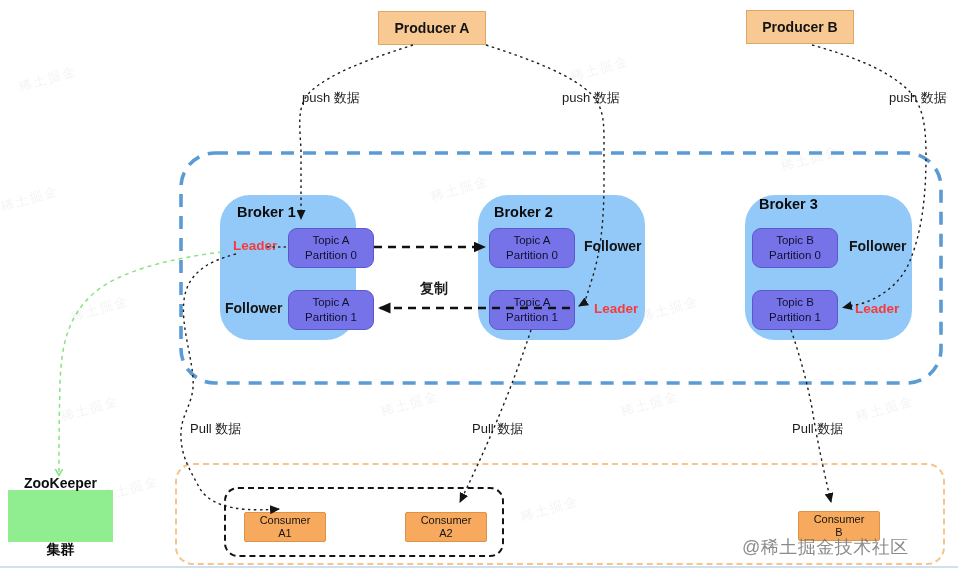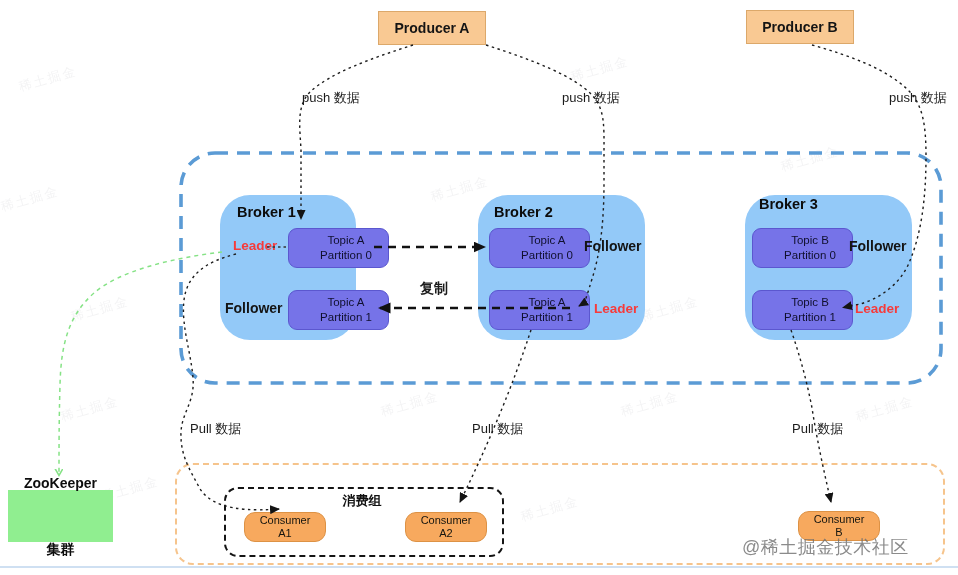--- a/index.html
+++ b/index.html
@@ -13,38 +13,38 @@
     display:flex;align-items:center;justify-content:center;
     font-weight:bold;font-size:14px;color:#141414;z-index:2;
   }
   .broker{
     position:absolute;background:#93c9f8;border-radius:30px;width:136px;height:145px;z-index:2;
   }
   .broker-title{position:absolute;font-weight:bold;font-size:14.5px;color:#0c0c0c;}
   .partition{
     position:absolute;width:84px;height:38px;background:#7673e8;border:1px solid #5b57cf;border-radius:9px;
     display:flex;flex-direction:column;align-items:center;justify-content:center;
-    font-size:11.5px;line-height:1.3;color:#10102e;text-align:center;padding-left:15px;
+    font-size:11.5px;line-height:1.3;color:#10102e;text-align:center;
   }
   .role{position:absolute;font-weight:bold;font-size:14px;color:#141414;}
   .role.red{color:#f63b3b;font-size:13.5px;}
   .flowlabel{position:absolute;font-size:13px;color:#1c1c1c;white-space:nowrap;z-index:4;}
   .flowlabel.bold{font-weight:bold;font-size:14px;}
   .group-outer{
     position:absolute;left:175px;top:463px;width:766px;height:98px;
     border:2px dashed #f6c48c;border-radius:18px;z-index:1;
   }
   .group-inner{
     position:absolute;left:224px;top:487px;width:276px;height:66px;
     border:2.5px dashed #141414;border-radius:14px;z-index:2;
   }
   .group-label{position:absolute;left:224px;top:492px;width:276px;text-align:center;
     font-weight:bold;font-size:13px;z-index:3;}
   .consumer{
-    position:absolute;width:80px;height:28px;background:#f7a95e;border:1px solid #dd9245;border-radius:11px;
+    position:absolute;width:80px;height:28px;background:#f7a95e;border:1px solid #dd9245;border-radius:2px;
     display:flex;flex-direction:column;align-items:center;justify-content:center;
     font-size:11px;line-height:1.2;color:#15150f;text-align:center;z-index:3;
   }
   .zookeeper{
     position:absolute;left:8px;top:490px;width:105px;height:52px;background:#90ee90;
     display:flex;flex-direction:column;align-items:center;justify-content:center;
     font-weight:bold;font-size:14px;line-height:1.3;color:#0d0d0d;z-index:3;gap:48px;
   }
   #watermark-main{
     position:absolute;left:742px;top:535px;font-size:18px;color:rgba(110,110,110,0.8);
@@ -128,21 +128,20 @@
     <span class="role" style="left:104px;top:43px">Follower</span>
     <div class="partition" style="left:7px;top:95px">
       <span>Topic B</span>
       <span>Partition 1</span>
     </div>
     <span class="role red" style="left:110px;top:106px">Leader</span>
   </div>
 
   <div class="group-outer"></div>
   <div class="group-inner"></div>
-  <div class="group-label">消费组</div>
 
   <div class="consumer" style="left:244px;top:512px">
     <span>Consumer</span>
     <span>A1</span>
   </div>
   <div class="consumer" style="left:405px;top:512px">
     <span>Consumer</span>
     <span>A2</span>
   </div>
   <div class="consumer" style="left:798px;top:511px">

